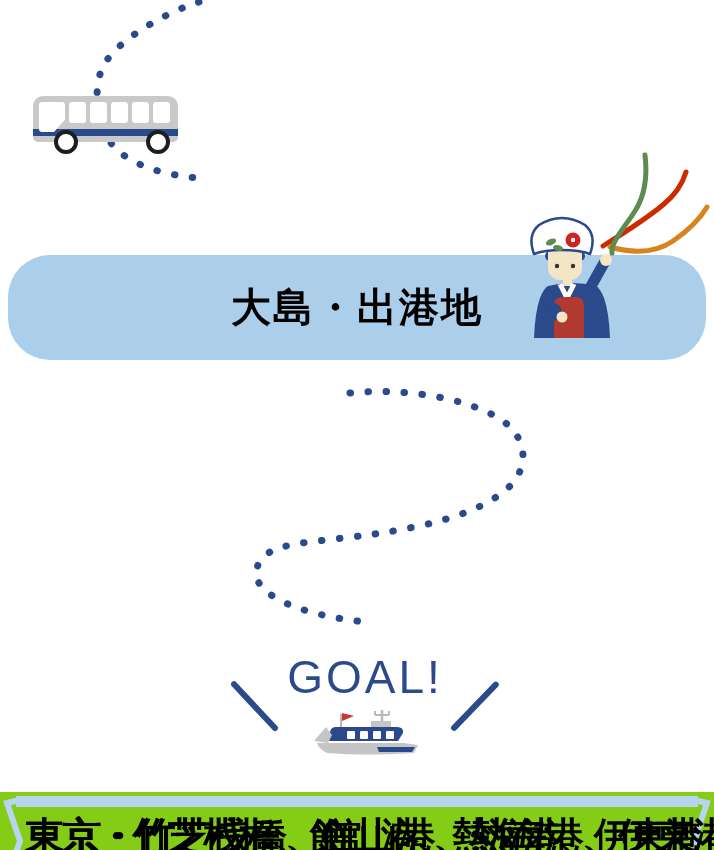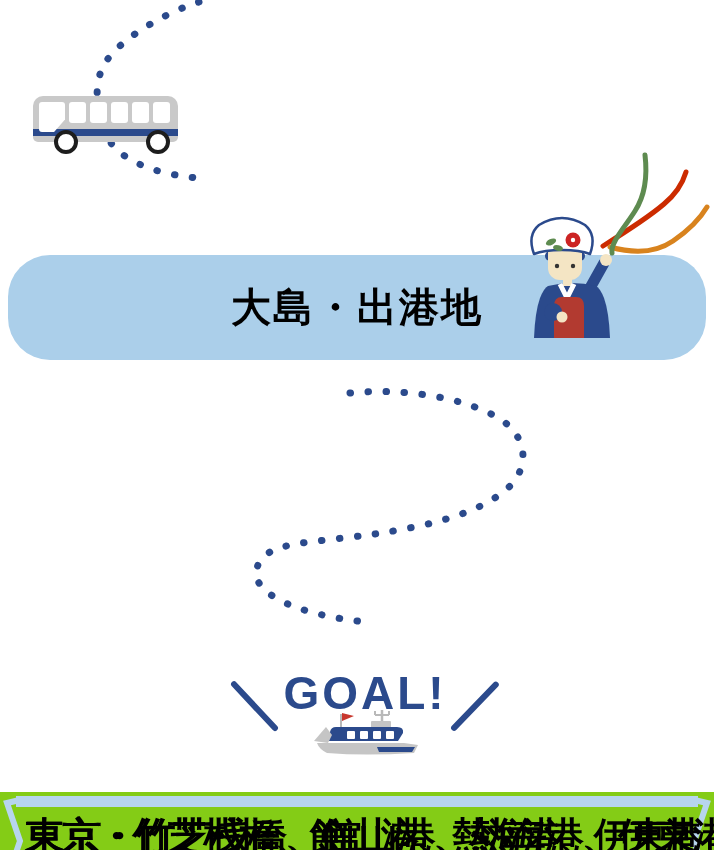--- a/index.html
+++ b/index.html
@@ -42,22 +42,22 @@
 
   
   .character{left:520px;top:190px;z-index:2;}
   .streamers{left:595px;top:150px;z-index:2;}
   .streamer{fill:none;stroke-width:5;stroke-linecap:round;}
   .streamer.green{stroke:var(--streamer-green);}
   .streamer.red{stroke:var(--streamer-red);}
   .streamer.orange{stroke:var(--streamer-orange);}
 
   
-  .goal-label{left:255px;top:666px;width:220px;text-align:center;z-index:1;
-    font-size:46px;font-weight:bold;letter-spacing:3px;color:var(--navy);}
+  .goal-label{left:255px;top:650px;width:220px;text-align:center;z-index:1;
+    font-size:46px;font-weight:normal;letter-spacing:3px;color:var(--navy);}
   .goal-line{height:6px;width:66px;background:var(--navy);border-radius:3px;z-index:1;}
   .goal-line.left{left:232px;top:679px;transform:rotate(47deg);transform-origin:0 50%;}
   .goal-line.right{left:452px;top:727px;transform:rotate(-46deg);transform-origin:0 50%;}
 
   
   .ship{left:305px;top:700px;z-index:3;}
 
   
   .ribbon{left:0;top:792px;width:714px;height:97px;background:#84cc16;z-index:1;}
   .ribbon-bar{position:absolute;left:16px;width:682px;height:11px;background:var(--ribbon-blue);}

